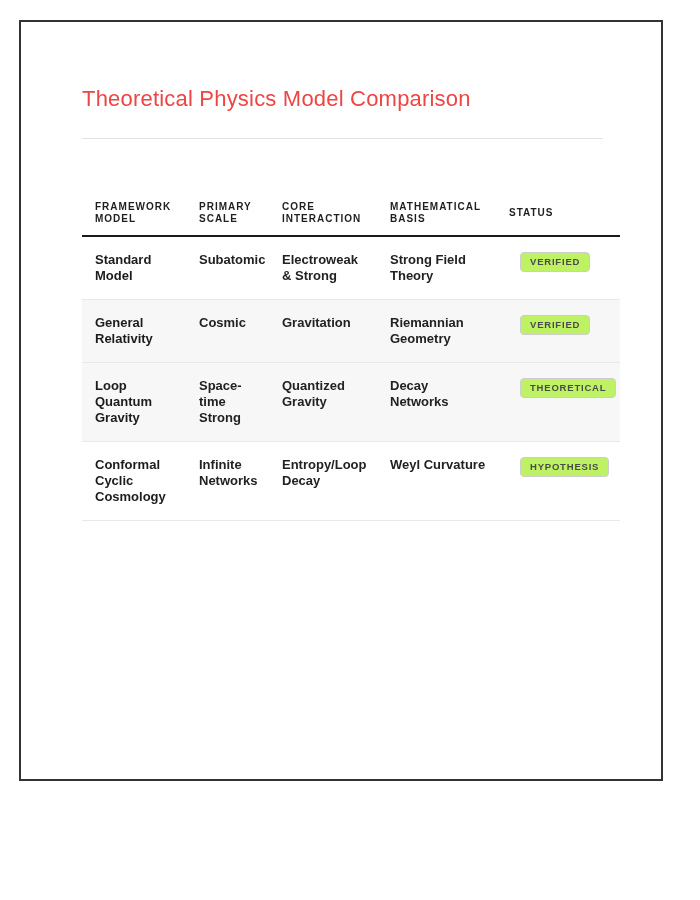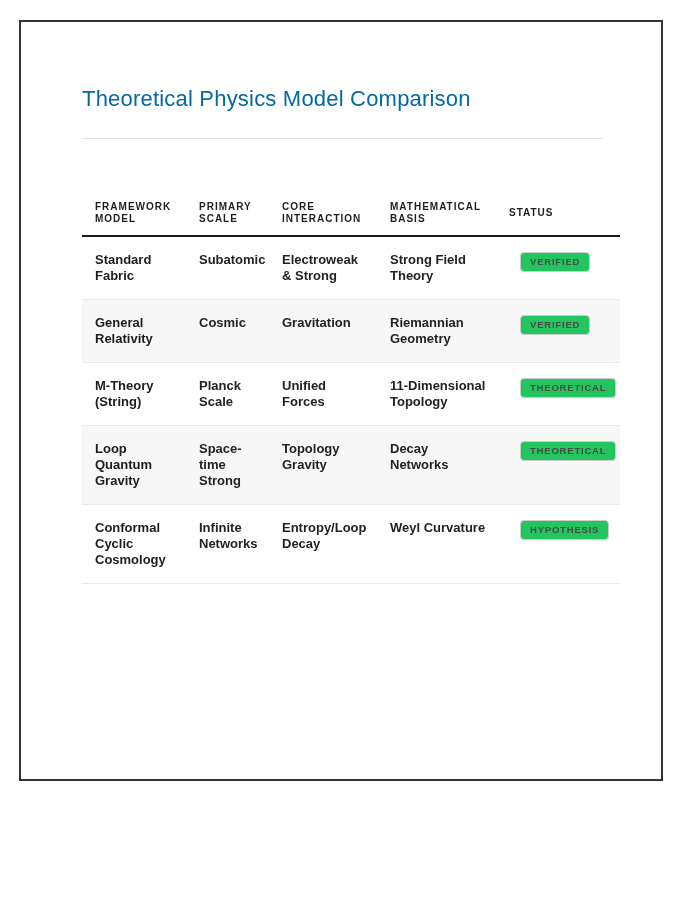--- a/index.html
+++ b/index.html
@@ -10,21 +10,21 @@
   }
   .page-frame {
     position: absolute; left: 19px; top: 20px;
     width: 640px; height: 757px;
     border: 2px solid #333333; background: #ffffff;
     box-sizing: content-box;
   }
   .content { padding: 64px 0 0 61px; }
   .page-title {
     margin: 0 0 26px 0;
-    font-size: 22px; font-weight: 400; color: #0369a1;
+    font-size: 22px; font-weight: 400; color: #ef4444;
     letter-spacing: 0.2px;
   }
   .title-divider {
     width: 521px; margin: 0; border: none;
     border-top: 1px solid #e3e3e3;
   }
   table.comparison {
     border-collapse: collapse; table-layout: fixed;
     width: 538px; margin-top: 56px;
     font-size: 13px; color: #222222;
@@ -48,21 +48,21 @@
     line-height: 16px;
     border-bottom: 1px solid #e9e9e9;
     font-weight: bold;
   }
   td.model-cell { font-weight: bold; color: #1c1c1c; }
   tr.striped td { background: #f7f7f8; }
   .status-badge {
     display: inline-block; margin-left: 11px;
     padding: 4px 9px;
     border: 1px solid #cdcdcd; border-radius: 4px;
-    background: #22c55e;
+    background: #bef264;
     font-size: 9.5px; letter-spacing: 0.8px; line-height: 10px;
     color: #4a4a4a; white-space: nowrap;
     text-transform: uppercase;
   }
 </style>
 </head>
 <body>
 
 <div class="page-frame">
   <div class="content">
@@ -82,44 +82,37 @@
         <tr>
           <th>FRAMEWORK MODEL</th>
           <th>PRIMARY SCALE</th>
           <th>CORE INTERACTION</th>
           <th>MATHEMATICAL BASIS</th>
           <th>STATUS</th>
         </tr>
       </thead>
       <tbody>
         <tr>
-          <td class="model-cell">Standard Fabric</td>
+          <td class="model-cell">Standard Model</td>
           <td>Subatomic</td>
           <td>Electroweak &amp; Strong</td>
           <td>Strong Field Theory</td>
           <td><span class="status-badge">VERIFIED</span></td>
         </tr>
         <tr class="striped">
           <td class="model-cell">General Relativity</td>
           <td>Cosmic</td>
           <td>Gravitation</td>
           <td>Riemannian Geometry</td>
           <td><span class="status-badge">VERIFIED</span></td>
         </tr>
-        <tr>
-          <td class="model-cell">M-Theory (String)</td>
-          <td>Planck Scale</td>
-          <td>Unified Forces</td>
-          <td>11-Dimensional Topology</td>
-          <td><span class="status-badge">THEORETICAL</span></td>
-        </tr>
         <tr class="striped">
           <td class="model-cell">Loop Quantum Gravity</td>
           <td>Space-time Strong</td>
-          <td>Topology Gravity</td>
+          <td>Quantized Gravity</td>
           <td>Decay Networks</td>
           <td><span class="status-badge">THEORETICAL</span></td>
         </tr>
         <tr>
           <td class="model-cell">Conformal Cyclic Cosmology</td>
           <td>Infinite Networks</td>
           <td>Entropy/Loop Decay</td>
           <td>Weyl Curvature</td>
           <td><span class="status-badge">HYPOTHESIS</span></td>
         </tr>

